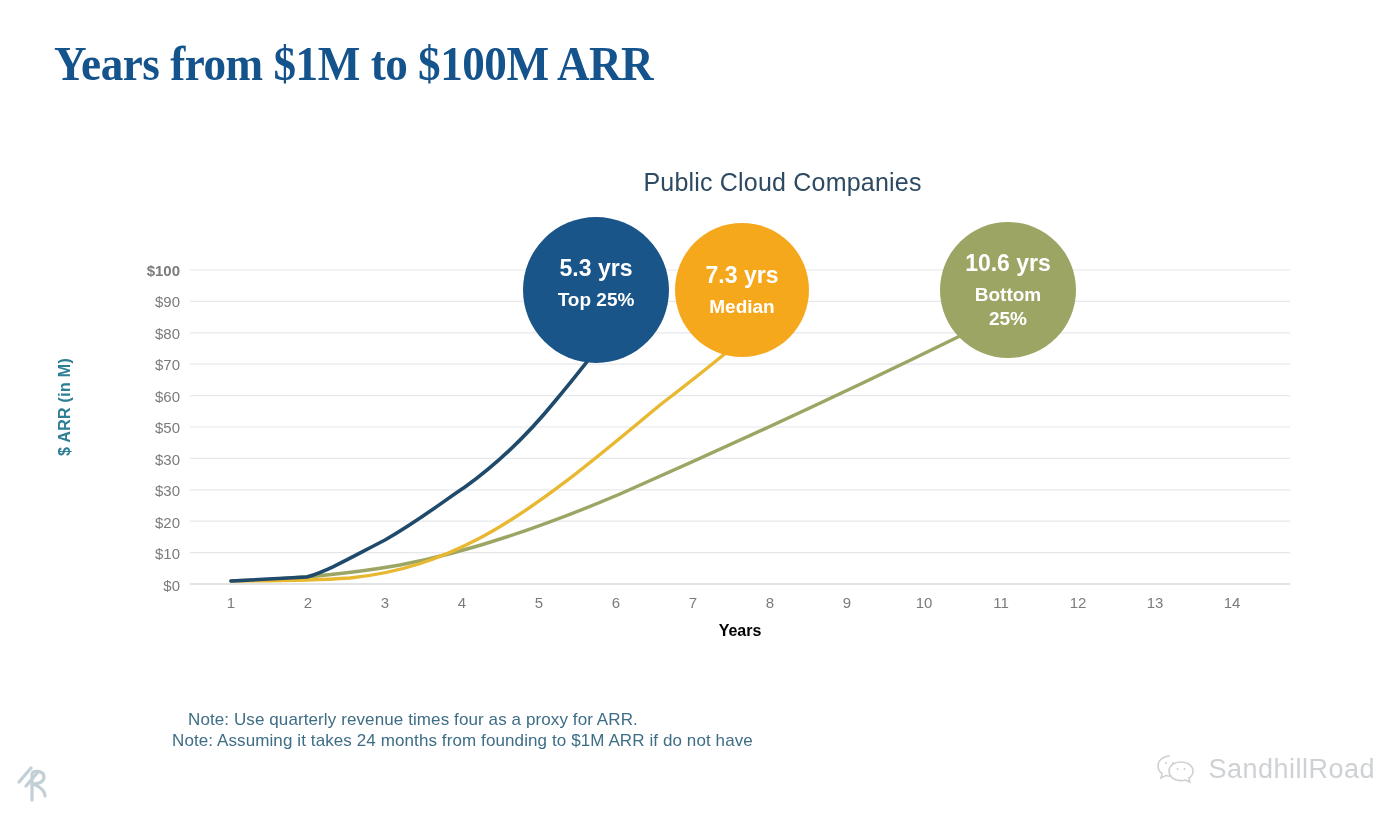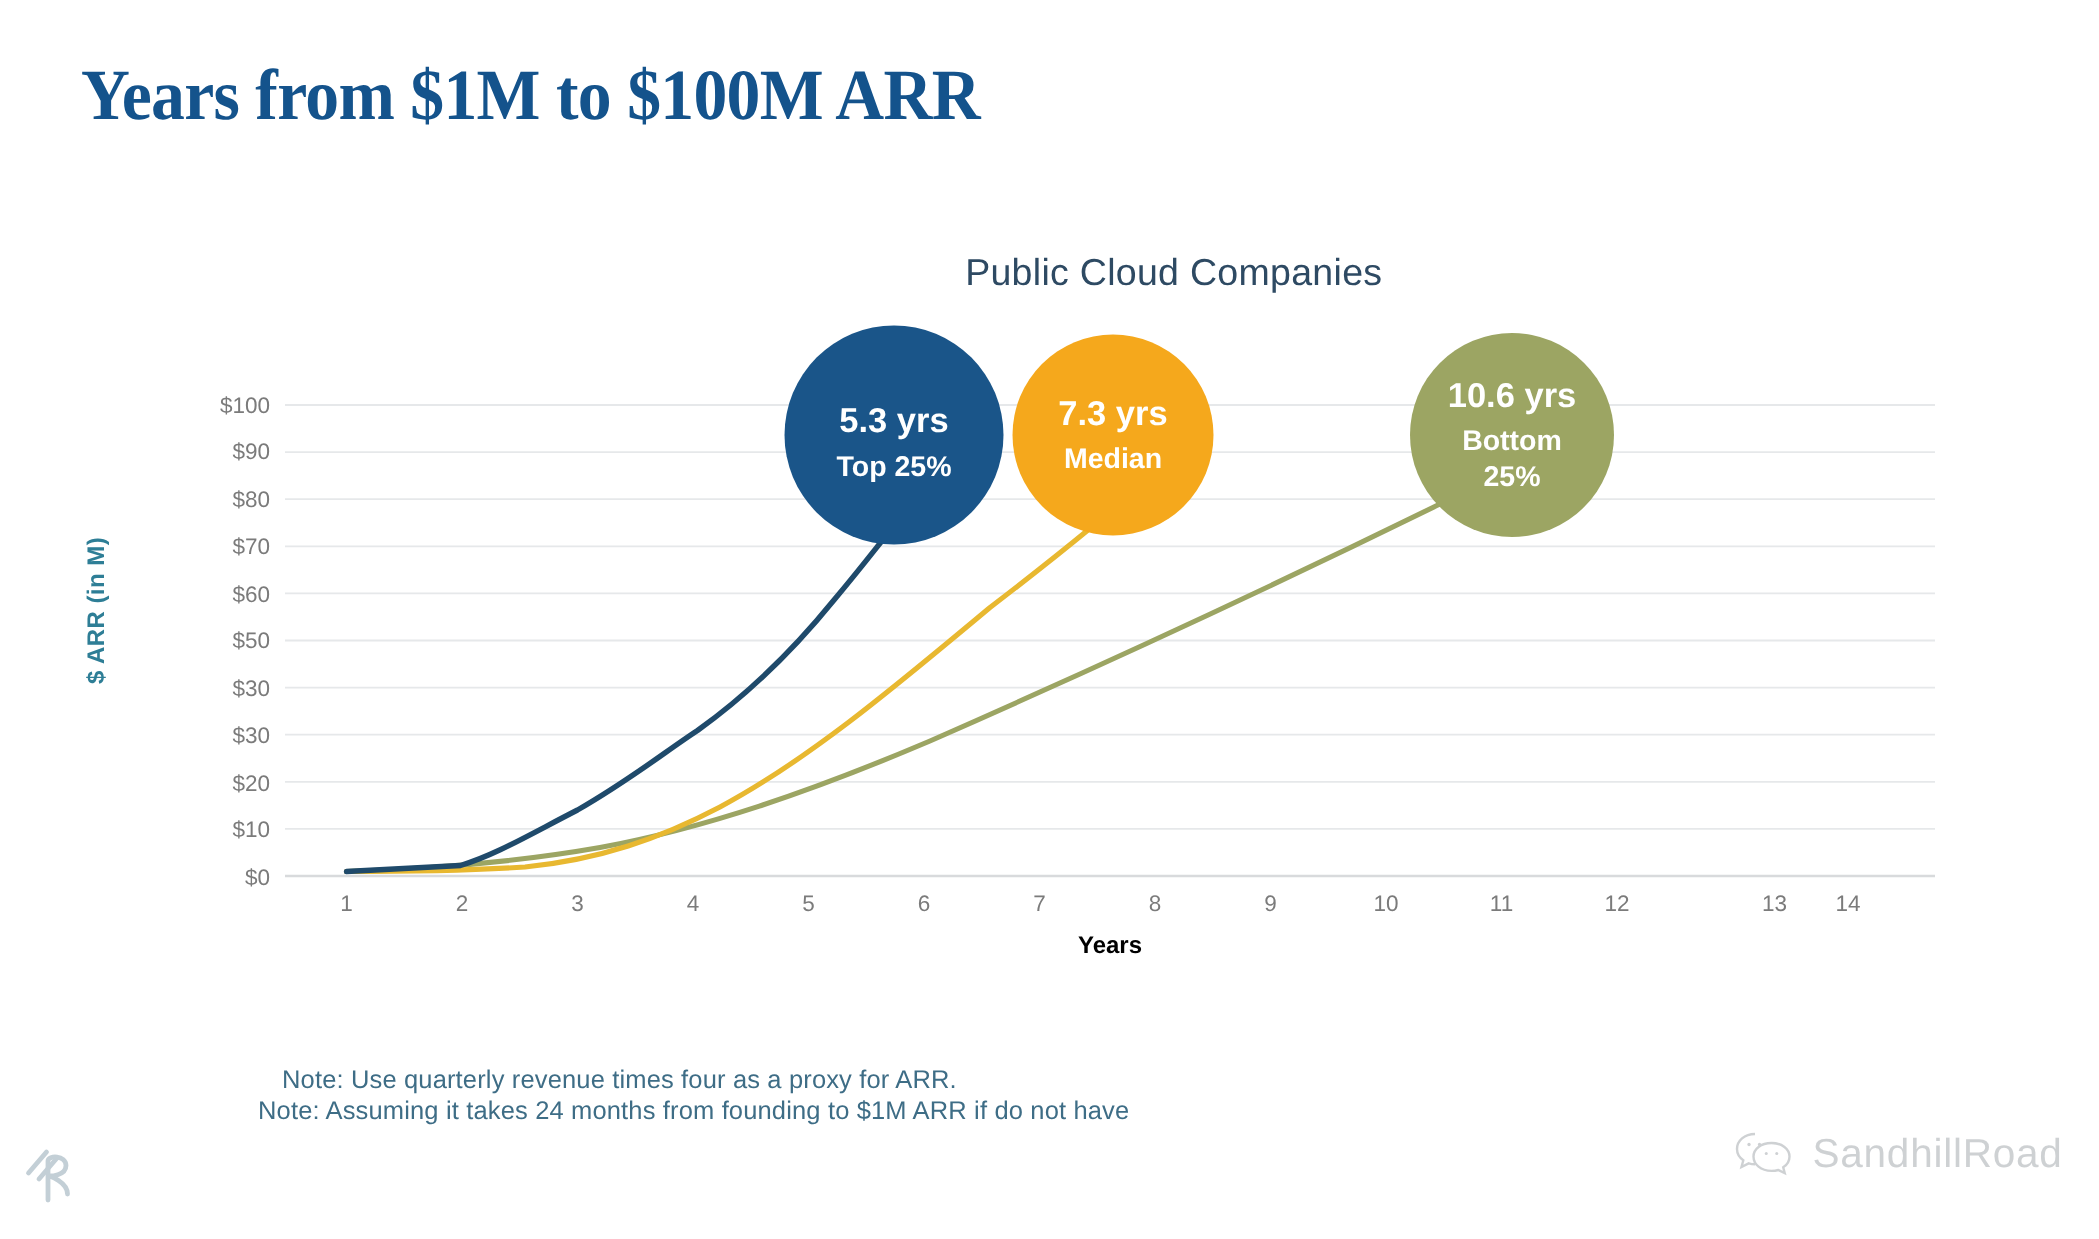--- a/index.html
+++ b/index.html
@@ -158,21 +158,21 @@
 
 <div id="chart-area">
 
   <div id="slide-title">Years from $1M to $100M ARR</div>
 
   <div id="chart-subtitle" class="shift">Public Cloud Companies</div>
 
   <div id="y-axis-title" class="axis-title">$ ARR (in M)</div>
   <div id="x-axis-title" class="axis-title">Years</div>
 
-  <div class="tick-label y-tick" style="left:118px; top:262px;">$100</div>
+  <div class="tick-label y-tick" style="left:118px; top:262px;font-weight:bold;">$100</div>
   <div class="tick-label y-tick" style="left:118px; top:293px;">$90</div>
   <div class="tick-label y-tick" style="left:118px; top:325px;">$80</div>
   <div class="tick-label y-tick" style="left:118px; top:356px;">$70</div>
   <div class="tick-label y-tick" style="left:118px; top:388px;">$60</div>
   <div class="tick-label y-tick" style="left:118px; top:419px;">$50</div>
   <div class="tick-label y-tick" style="left:118px; top:451px;">$30</div>
   <div class="tick-label y-tick" style="left:118px; top:482px;">$30</div>
   <div class="tick-label y-tick" style="left:118px; top:514px;">$20</div>
   <div class="tick-label y-tick" style="left:118px; top:545px;">$10</div>
   <div class="tick-label y-tick" style="left:118px; top:577px;">$0</div>
@@ -182,21 +182,21 @@
   <div class="tick-label x-tick" style="left:365px; top:594px;">3</div>
   <div class="tick-label x-tick" style="left:442px; top:594px;">4</div>
   <div class="tick-label x-tick" style="left:519px; top:594px;">5</div>
   <div class="tick-label x-tick" style="left:596px; top:594px;">6</div>
   <div class="tick-label x-tick" style="left:673px; top:594px;">7</div>
   <div class="tick-label x-tick" style="left:750px; top:594px;">8</div>
   <div class="tick-label x-tick" style="left:827px; top:594px;">9</div>
   <div class="tick-label x-tick" style="left:904px; top:594px;">10</div>
   <div class="tick-label x-tick" style="left:981px; top:594px;">11</div>
   <div class="tick-label x-tick" style="left:1058px; top:594px;text-align:center;">12</div>
-  <div class="tick-label x-tick" style="left:1163px; top:594px;">13</div>
+  <div class="tick-label x-tick" style="left:1135px; top:594px;">13</div>
   <div class="tick-label x-tick" style="left:1212px; top:594px;">14</div>
 
   <svg id="chart-svg" width="1399" height="826">
 
     <g stroke="#E6E8EA" stroke-width="1.2">
       <line x1="190" y1="270.0" x2="1290" y2="270.0"></line>
       <line x1="190" y1="301.4" x2="1290" y2="301.4"></line>
       <line x1="190" y1="332.8" x2="1290" y2="332.8"></line>
       <line x1="190" y1="364.2" x2="1290" y2="364.2"></line>
       <line x1="190" y1="395.6" x2="1290" y2="395.6"></line>
@@ -213,21 +213,21 @@
 
     <path d="M 231,581 C 280,581 320,580 350,578 C 400,573 440,559 480,538 C 540,506 600,455 660,405 C 690,382 710,366 727,352" fill="none" stroke="#E8B830" stroke-width="3.4" stroke-linecap="round"></path>
 
     <path d="M 231,581 L 307,577 C 330,570 350,558 385,540 C 420,520 445,500 465,487 C 500,462 530,432 556,400 C 572,381 582,368 590,358" fill="none" stroke="#1F4A6B" stroke-width="3.6" stroke-linecap="round"></path>
 
     <circle cx="596" cy="290" r="73" fill="#1A5589"></circle>
     <circle cx="742" cy="290" r="67" fill="#F5A81C"></circle>
     <circle cx="1008" cy="290" r="68" fill="#9CA563"></circle>
   </svg>
 
-  <div class="bubble" style="left:523px; top:222px; width:146px; height:146px;">
+  <div class="bubble" style="left:523px; top:210px; width:146px; height:146px;">
     <span class="val">5.3 yrs</span>
     <span class="lbl">Top 25%</span>
   </div>
 
   <div class="bubble" style="left:675px; top:223px; width:134px; height:134px;">
     <span class="val">7.3 yrs</span>
     <span class="lbl">Median</span>
   </div>
 
   <div class="bubble" style="left:940px; top:222px; width:136px; height:136px;">

